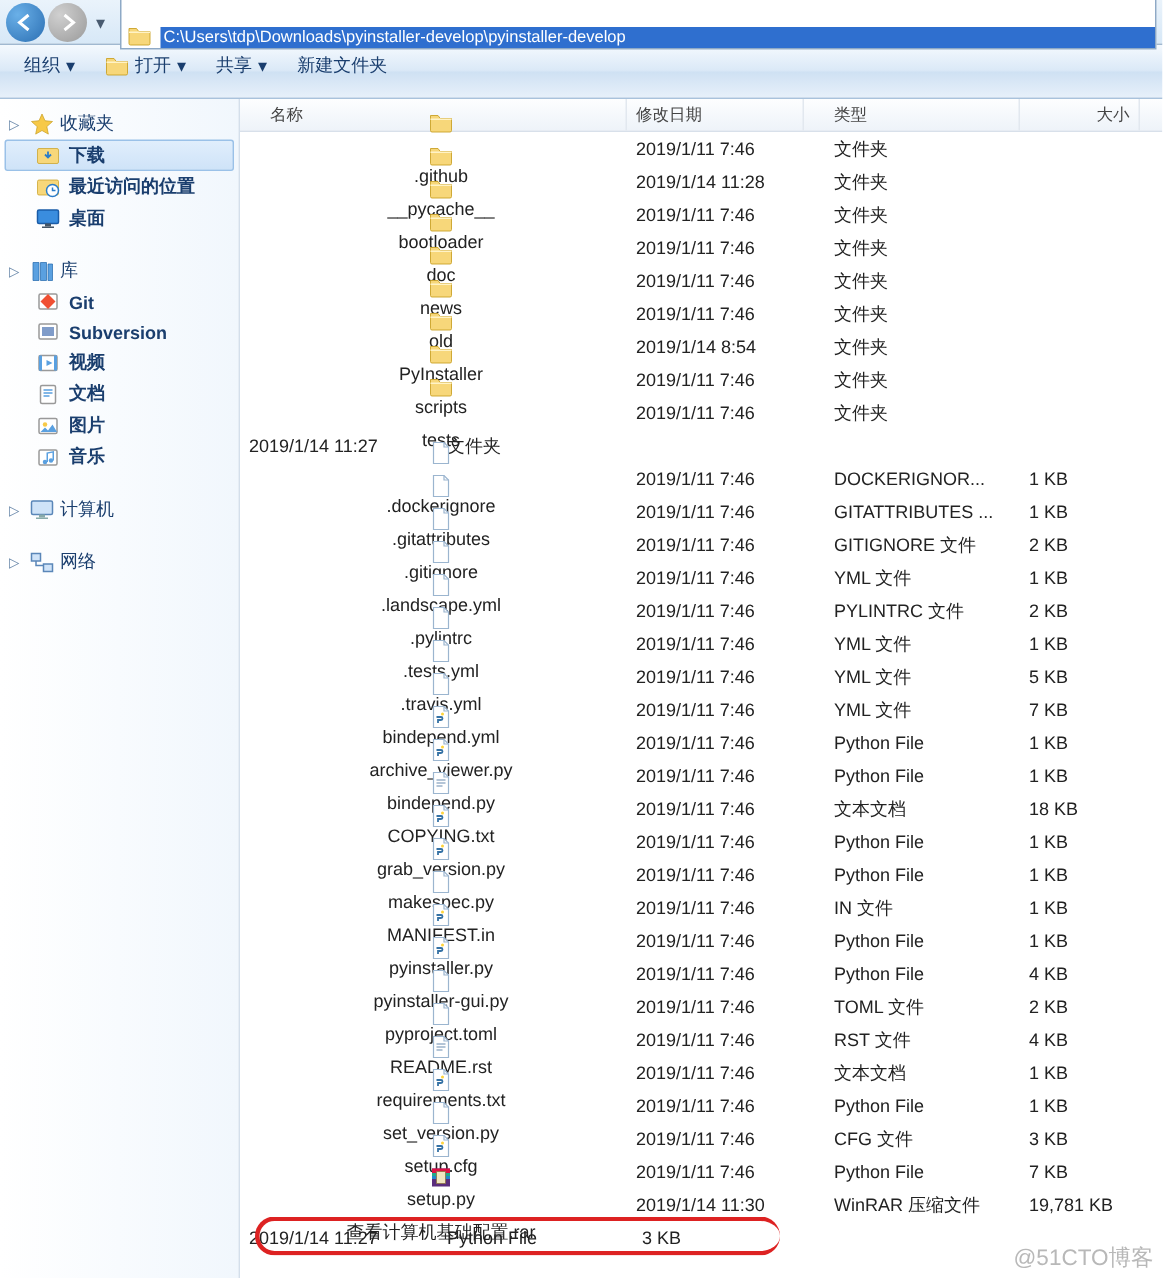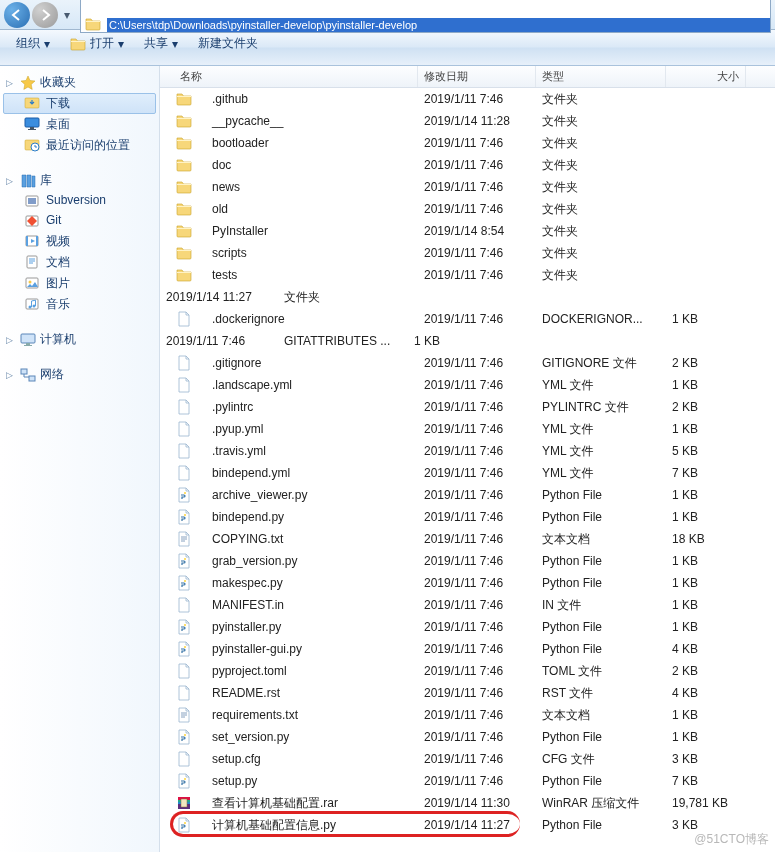--- a/index.html
+++ b/index.html
@@ -11,36 +11,36 @@
 .addressbar { flex: 1; height: 36px; background: #fff; border: 1px solid #8ea9c6; display: flex; align-items: flex-end; }
 .addr-folder { width: 18px; height: 16px; margin: 0 4px; }
 .addr-text { flex: 1; background: #2f6fcf; color: #fff; padding: 1px 2px; font-size: 11px; }
 .toolbar { height: 36px; background: linear-gradient(to bottom, #f4f9fe, #dbe9f7 48%, #cfe1f3 52%, #e7f0fa); border-bottom: 1px solid #a9c2dc; display: flex; align-items: flex-start; padding: 0 6px; }
 .tbtn { padding: 5px 10px; color: #1a3e6e; cursor: pointer; display: inline-flex; align-items: center; gap: 4px; border-radius: 3px; }
 .content { display: flex; height: calc(852px - 66px); }
 .sidebar { width: 160px; min-width: 160px; background: linear-gradient(to right, #fff, #f1f7fd); border-right: 1px solid #d4dfeb; padding: 6px 0; overflow-y: auto; }
 .sb-group { margin-bottom: 14px; }
 .sb-head { display: flex; align-items: center; gap: 4px; padding: 2px 6px; font-weight: 400; color: #1a3e6e; cursor: pointer; }
 .sb-head .tri { font-size: 9px; color: #6a88aa; width: 10px; }
-.sb-item { display: flex; align-items: flex-start; gap: 6px; padding: 2px 6px 2px 24px; cursor: pointer; color: #1a3e6e; }
+.sb-item { display: flex; align-items: flex-end; gap: 6px; padding: 2px 6px 2px 24px; cursor: pointer; color: #1a3e6e; font-weight: bold; }
 .sb-item.sel { background: linear-gradient(to bottom,#e0eefc,#cfe3f8); border: 1px solid #9ac1e8; border-radius: 2px; margin: 0 3px; padding: 1px 5px 1px 20px; }
 .icon { width: 16px; height: 16px; flex-shrink: 0; display: inline-block; }
 .main { flex: 1; overflow: auto; }
 .colhead { height: 22px; background: linear-gradient(to bottom,#fdfeff,#eef3f9); border-bottom: 1px solid #d8e0ea; display: flex; align-items: center; font-size: 11px; color: #444; position: sticky; top: 0; text-align: right; }
 .colhead > div { padding: 0 6px; border-right: 1px solid #e2e8ef; height: 100%; display: flex; align-items: center; }
 .c-name { width: 258px; padding-left: 20px !important; }
 .c-date { width: 118px; }
-.c-type { width: 130px; }
+.c-type { width: 130px; margin-left: 14px; }
 .c-size { width: 80px; justify-content: flex-end; }
 .filelist { }
 .row { display: flex; align-items: center; height: 22px; padding: 0; font-size: 12px; color: #222; cursor: pointer; position: relative; }
-.row .c-name { display: flex; align-items: center; gap: 20px; padding-left: 16px !important; }
+.row .c-name { display: flex; align-items: center; gap: 20px; padding-left: 16px !important; flex-direction: column; }
 .row > div { padding: 0 6px; border-right: none; overflow: hidden; white-space: nowrap; text-overflow: ellipsis; }
 .hl { position: absolute; border: 3px solid #d22; border-radius: 14px; pointer-events: none; }
-.watermark { position: absolute; right: 6px; bottom: 4px; color: #b8b8b8; font-size: 12px; }
+.watermark { position: absolute; right: 6px; bottom: 4px; color: #b8b8b8; font-size: 15px; }
 svg { display: block; }
 </style>
 </head>
 <body>
 
 <svg width="0" height="0" style="position:absolute">
   <defs>
     <g id="ic-folder">
         <path d="M1 3h5l1.5 2H15v8a1 1 0 0 1-1 1H2a1 1 0 0 1-1-1z" fill="#f7d77a" stroke="#c9a227" stroke-width="0.6"></path>
         <path d="M1 5h14v1H1z" fill="#fff3c6"></path>
@@ -183,51 +183,51 @@
           <span>收藏夹</span>
         </div>
       <div class="sb-item sel">
           <svg class="icon">
             <use href="#ic-download"></use>
           </svg>
           <span>下载</span>
         </div>
       <div class="sb-item">
           <svg class="icon">
+            <use href="#ic-recent"></use>
+          </svg>
+          <span>最近访问的位置</span>
+        </div>
+      <div class="sb-item">
+          <svg class="icon">
             <use href="#ic-desktop"></use>
           </svg>
           <span>桌面</span>
-        </div>
-      <div class="sb-item">
-          <svg class="icon">
-            <use href="#ic-recent"></use>
-          </svg>
-          <span>最近访问的位置</span>
         </div>
     </div>
 
     <div class="sb-group">
       <div class="sb-head">
           <span class="tri">▷</span>
           <svg class="icon">
             <use href="#ic-lib"></use>
           </svg>
           <span>库</span>
         </div>
       <div class="sb-item">
           <svg class="icon">
+            <use href="#ic-git"></use>
+          </svg>
+          <span>Git</span>
+        </div>
+      <div class="sb-item">
+          <svg class="icon">
             <use href="#ic-svn"></use>
           </svg>
           <span>Subversion</span>
-        </div>
-      <div class="sb-item">
-          <svg class="icon">
-            <use href="#ic-git"></use>
-          </svg>
-          <span>Git</span>
         </div>
       <div class="sb-item">
           <svg class="icon">
             <use href="#ic-video"></use>
           </svg>
           <span>视频</span>
         </div>
       <div class="sb-item">
           <svg class="icon">
             <use href="#ic-docs"></use>
@@ -395,20 +395,26 @@
             <svg class="icon">
               <use href="#ic-file"></use>
             </svg>
             <span>.dockerignore</span>
           </div>
           <div class="c-date">2019/1/11 7:46</div>
           <div class="c-type">DOCKERIGNOR...</div>
           <div class="c-size">1 KB</div>
         </div>
         <div class="row">
+          <div class="c-name">
+            <svg class="icon">
+              <use href="#ic-file"></use>
+            </svg>
+            <span>.gitattributes</span>
+          </div>
           <div class="c-date">2019/1/11 7:46</div>
           <div class="c-type">GITATTRIBUTES ...</div>
           <div class="c-size">1 KB</div>
         </div>
         <div class="row">
           <div class="c-name">
             <svg class="icon">
               <use href="#ic-file"></use>
             </svg>
             <span>.gitignore</span>
@@ -437,21 +443,21 @@
           </div>
           <div class="c-date">2019/1/11 7:46</div>
           <div class="c-type">PYLINTRC 文件</div>
           <div class="c-size">2 KB</div>
         </div>
         <div class="row">
           <div class="c-name">
             <svg class="icon">
               <use href="#ic-file"></use>
             </svg>
-            <span>.pyup.yml</span>
+            <span>.tests.yml</span>
           </div>
           <div class="c-date">2019/1/11 7:46</div>
           <div class="c-type">YML 文件</div>
           <div class="c-size">1 KB</div>
         </div>
         <div class="row">
           <div class="c-name">
             <svg class="icon">
               <use href="#ic-file"></use>
             </svg>
@@ -631,26 +637,20 @@
             <svg class="icon">
               <use href="#ic-rar"></use>
             </svg>
             <span>查看计算机基础配置.rar</span>
           </div>
           <div class="c-date">2019/1/14 11:30</div>
           <div class="c-type">WinRAR 压缩文件</div>
           <div class="c-size">19,781 KB</div>
         </div>
         <div class="row" style="position: relative;">
-          <div class="c-name">
-            <svg class="icon">
-              <use href="#ic-py"></use>
-            </svg>
-            <span>计算机基础配置信息.py</span>
-          </div>
           <div class="c-date">2019/1/14 11:27</div>
           <div class="c-type">Python File</div>
           <div class="c-size">3 KB</div>
           <div class="hl" style="left: 10px; top: -3px; width: 350px; height: 26px;"></div>
         </div>
       </div>
   </div>
 </div>
 
 <div class="watermark">@51CTO博客</div>

